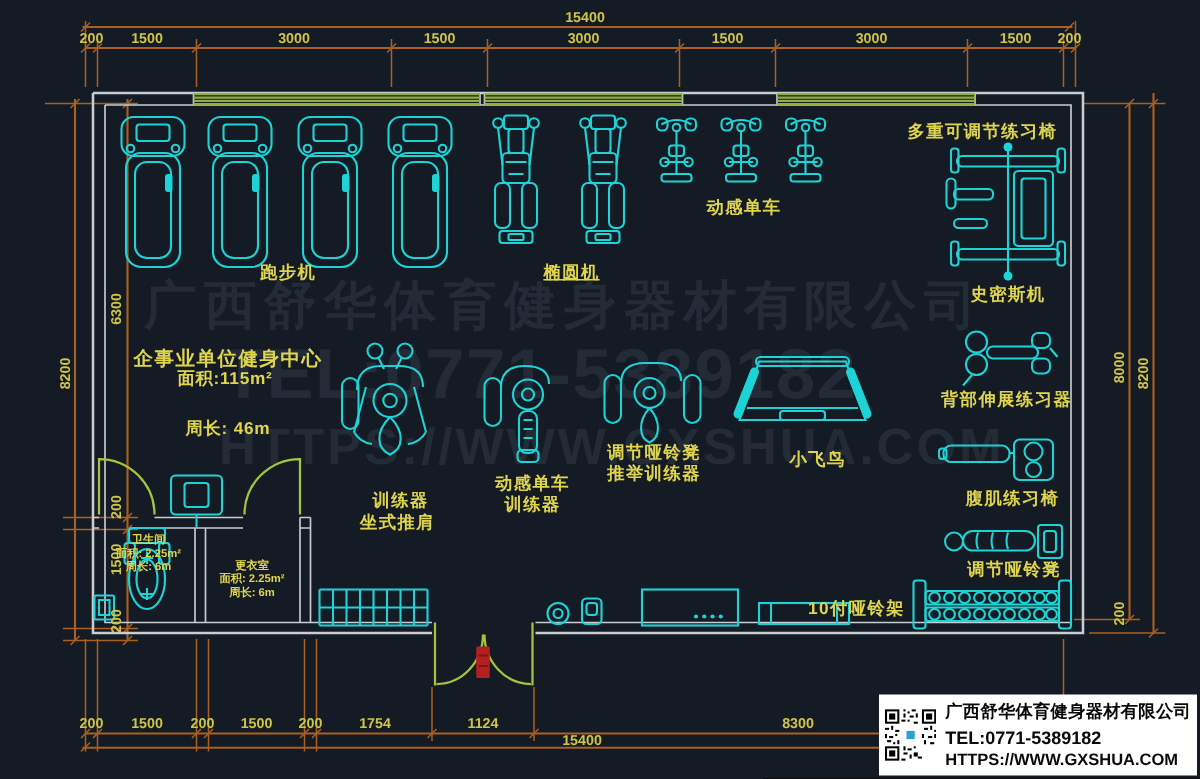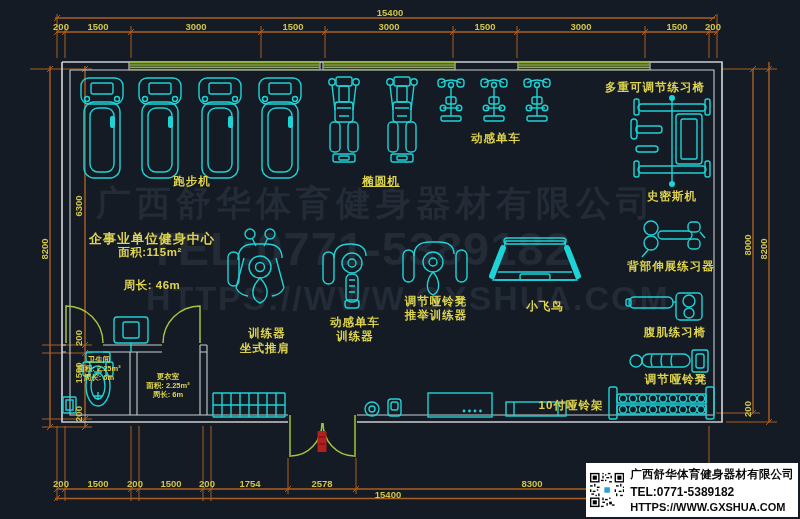--- a/index.html
+++ b/index.html
@@ -324,21 +324,21 @@
   <div class="dim" style="left:581px;top:26px;">3000</div>
   <div class="dim" style="left:677px;top:26px;">1500</div>
   <div class="dim" style="left:713px;top:26px;">200</div>
 
   <div class="dim" style="left:61px;top:483px;">200</div>
   <div class="dim" style="left:98px;top:483px;">1500</div>
   <div class="dim" style="left:135px;top:483px;">200</div>
   <div class="dim" style="left:171px;top:483px;">1500</div>
   <div class="dim" style="left:207px;top:483px;">200</div>
   <div class="dim" style="left:250px;top:483px;">1754</div>
-  <div class="dim" style="left:322px;top:483px;">2578</div>
+  <div class="dim" style="left:322px;top:483px;">1124</div>
   <div class="dim" style="left:532px;top:483px;">8300</div>
   <div class="dim" style="left:388px;top:494px;">15400</div>
 
   <div class="dim vdim" style="left:44px;top:249px;">8200</div>
   <div class="dim vdim" style="left:78px;top:206px;">6300</div>
   <div class="dim vdim" style="left:78px;top:338px;">200</div>
   <div class="dim vdim" style="left:78px;top:373px;">1500</div>
   <div class="dim vdim" style="left:78px;top:414px;">200</div>
 
   <div class="dim vdim" style="left:747px;top:245px;">8000</div>

